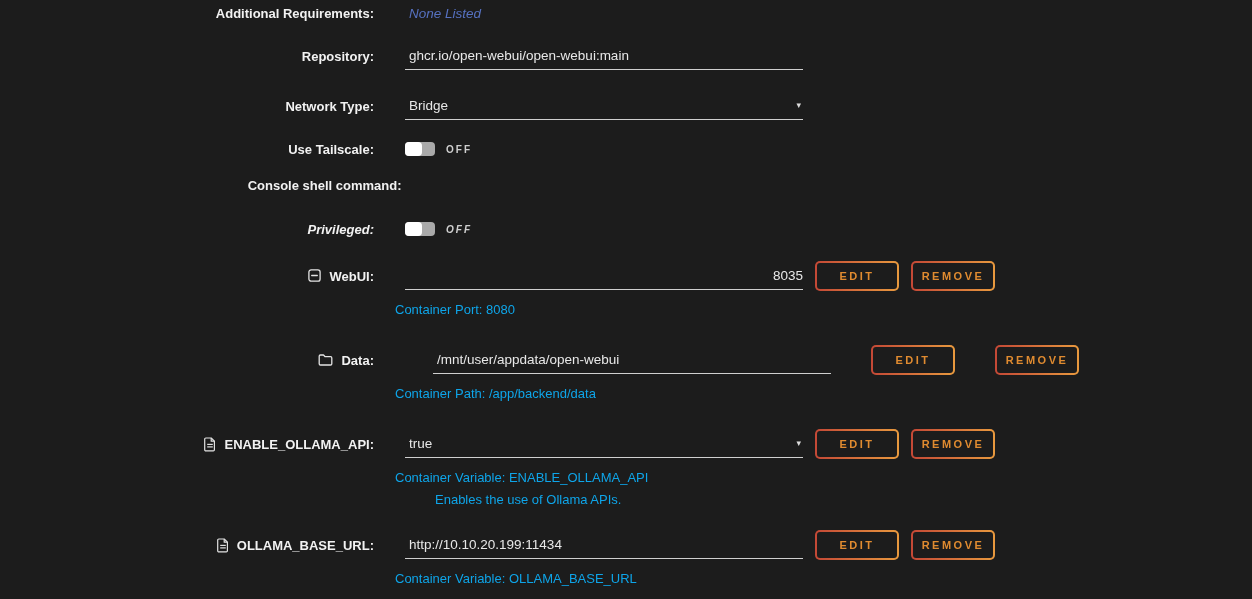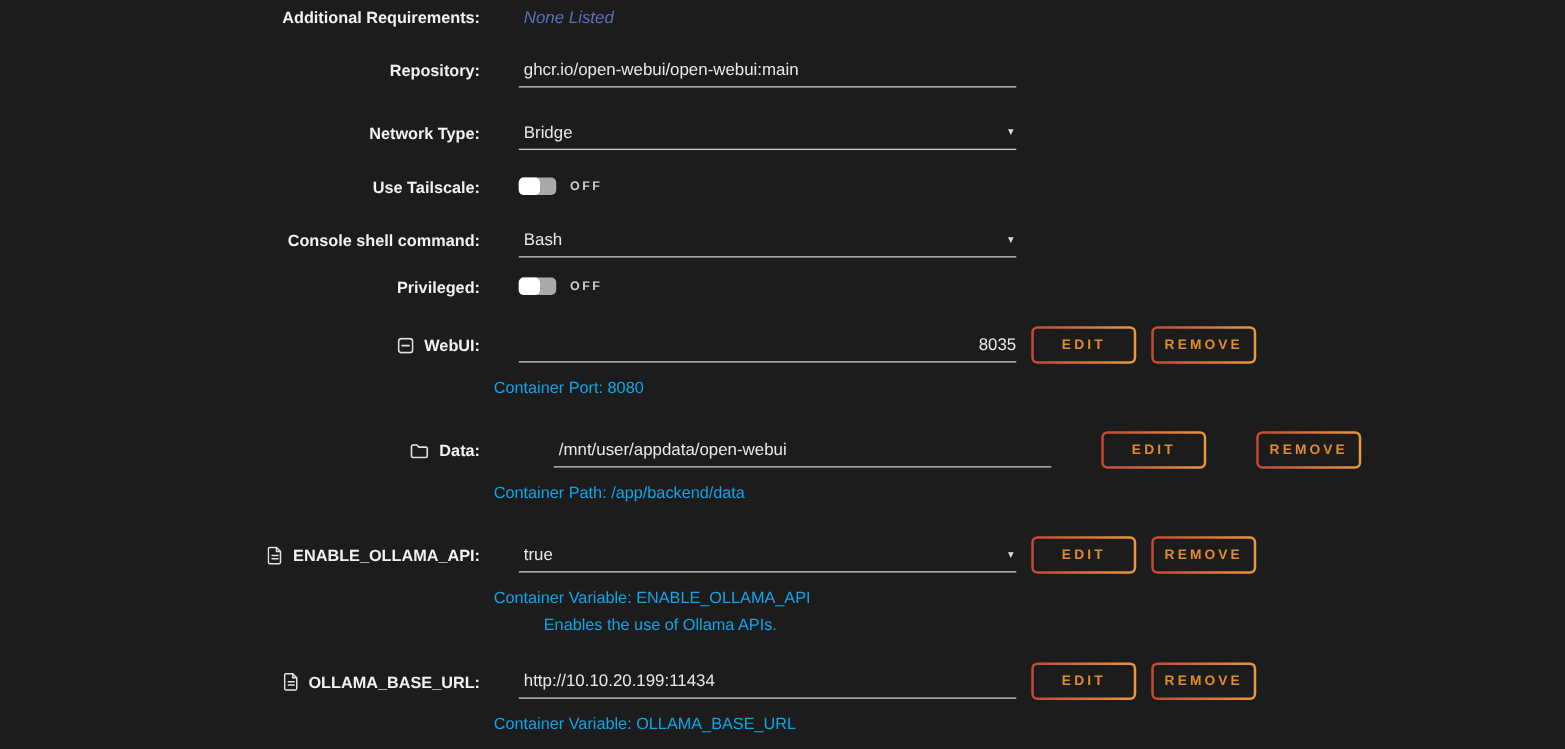--- a/index.html
+++ b/index.html
@@ -2,22 +2,22 @@
 <html><head>
 <meta charset="utf-8">
 <style>
   html,body{margin:0;padding:0;background:#1c1c1c;}
   .page{
     position:relative;width:1252px;height:599px;background:#1c1c1c;
     font-family:"Liberation Sans","DejaVu Sans",sans-serif;overflow:hidden;
   }
   .row{position:absolute;left:0;display:flex;align-items:center;}
   .label-cell{
-    width:374px;display:flex;justify-content:flex-end;align-items:center;gap:8px;
-    color:#f2f2f2;font-weight:bold;font-size:13px;white-space:nowrap;flex:0 0 374px;padding-left:10px;
+    width:374px;display:flex;justify-content:flex-end;align-items:flex-start;gap:8px;
+    color:#f2f2f2;font-weight:bold;font-size:13px;white-space:nowrap;flex:0 0 374px;
   }
   .label-cell .ficon{display:flex;align-items:center;color:#e3e3e3;}
   .value-cell{width:398px;flex:0 0 398px;margin-left:31px;position:relative;}
   .field{
     height:28px;display:flex;align-items:center;border-bottom:1px solid #cfcfcf;
     box-sizing:border-box;cursor:text;
   }
   .field .val{color:#e8e8e8;font-size:13.5px;padding-left:4px;white-space:nowrap;}
   .select{justify-content:space-between;cursor:pointer;}
   .arrow{color:#dcdcdc;font-size:9px;padding-right:2px;line-height:1;}
@@ -84,31 +84,31 @@
       <span>Use Tailscale:</span>
     </div>
     <div class="value-cell plain-cell" style="height:28px;">
       <div class="toggle">
           <div class="knob"></div>
         </div>
       <span class="state">OFF</span>
     </div>
   </div>
 
-  <div class="row" style="top:178px;height:28px;">
+  <div class="row" style="top:178px;height:28px;flex-direction:column;">
     <div class="label-cell">
       <span>Console shell command:</span>
     </div>
     <div class="value-cell field select">
       <span class="val">Bash</span>
       <span class="arrow">▾</span>
     </div>
   </div>
 
-  <div class="row" style="top:215px;height:28px;">
+  <div class="row" style="top:215px;height:28px;font-style:italic;">
     <div class="label-cell">
       <span>Privileged:</span>
     </div>
     <div class="value-cell plain-cell" style="height:28px;">
       <div class="toggle">
           <div class="knob"></div>
         </div>
       <span class="state">OFF</span>
     </div>
   </div>

